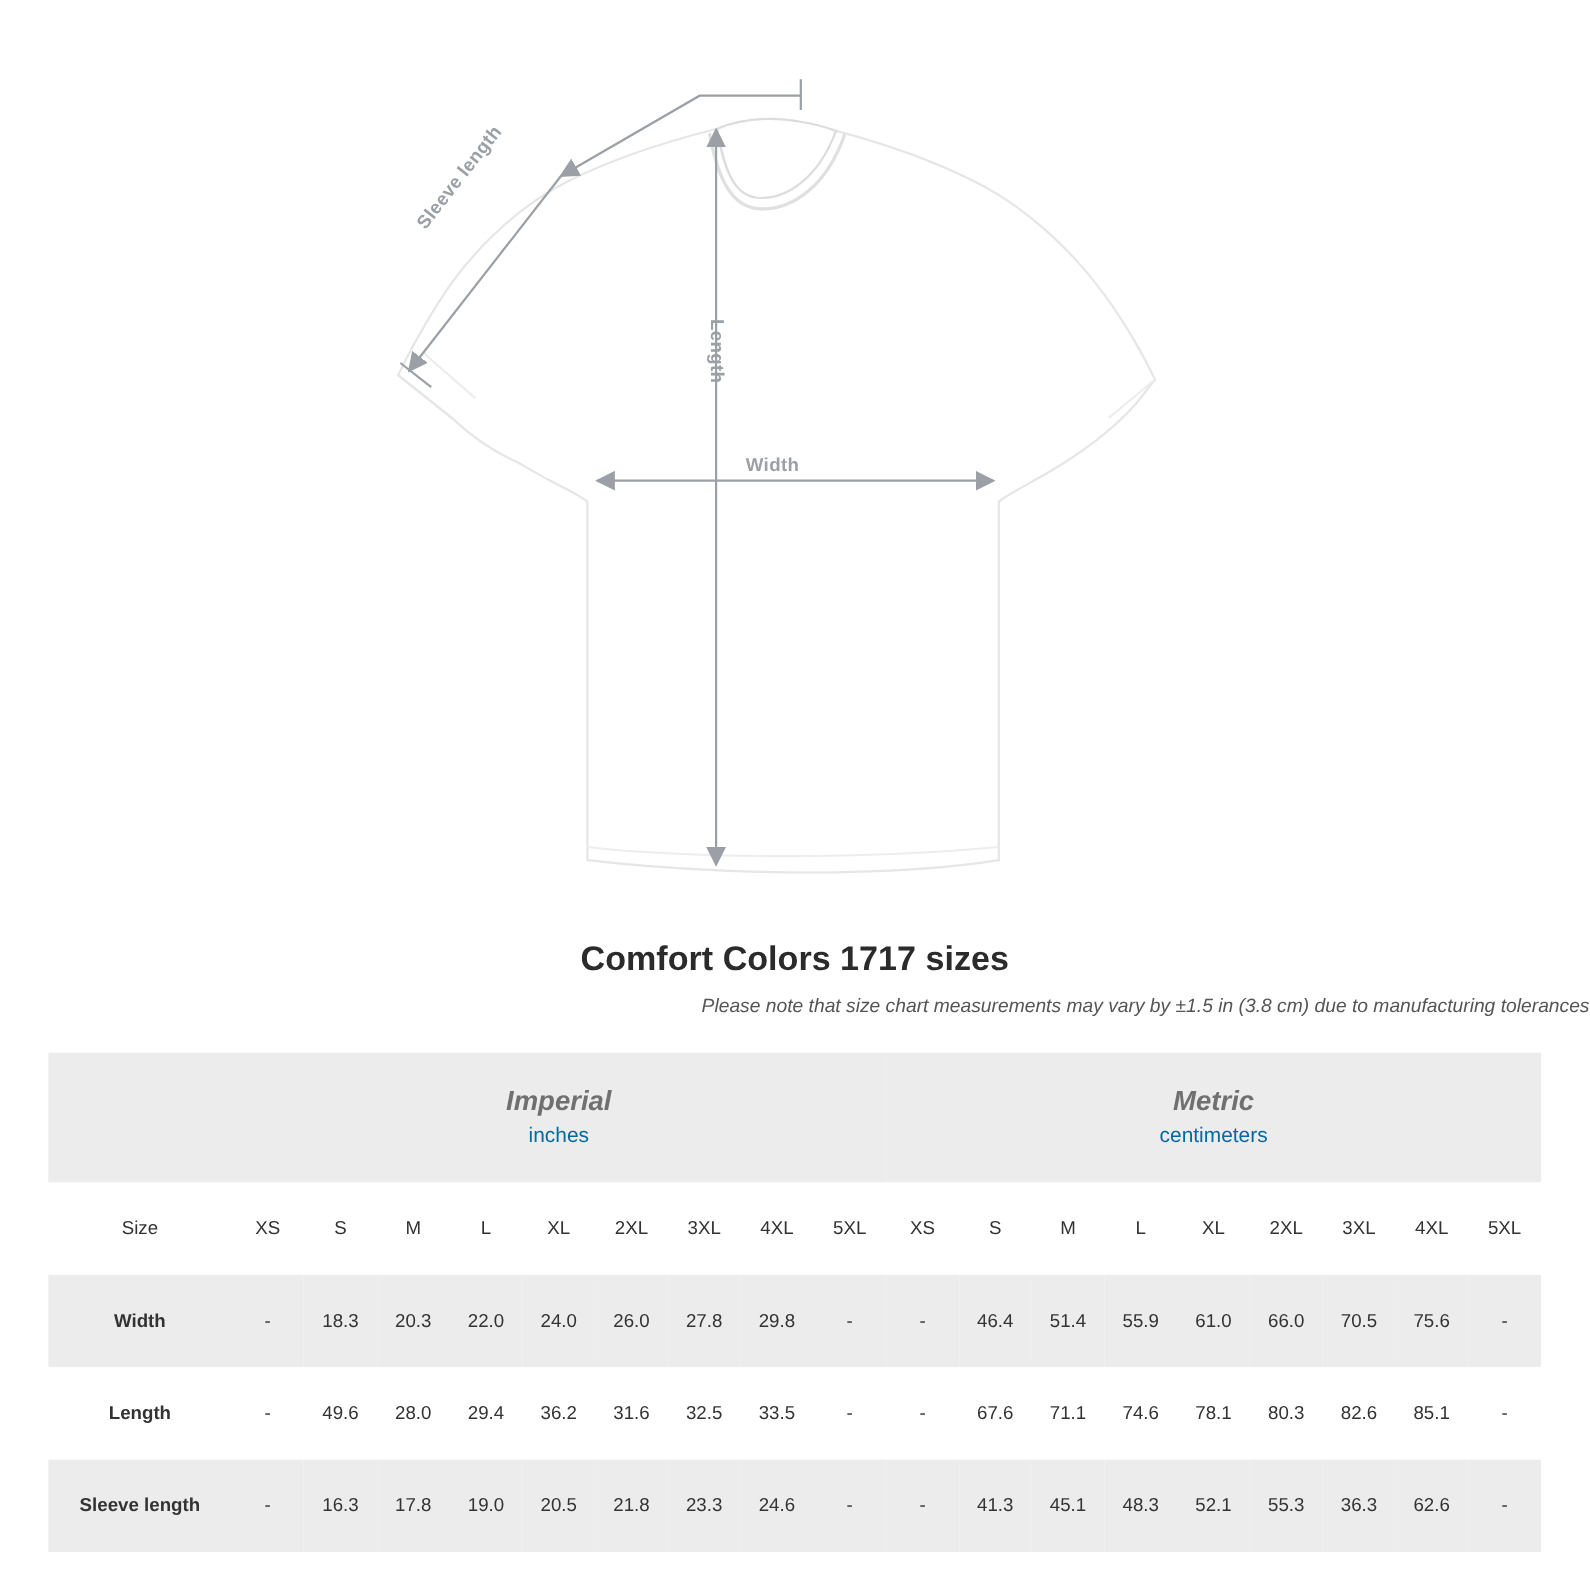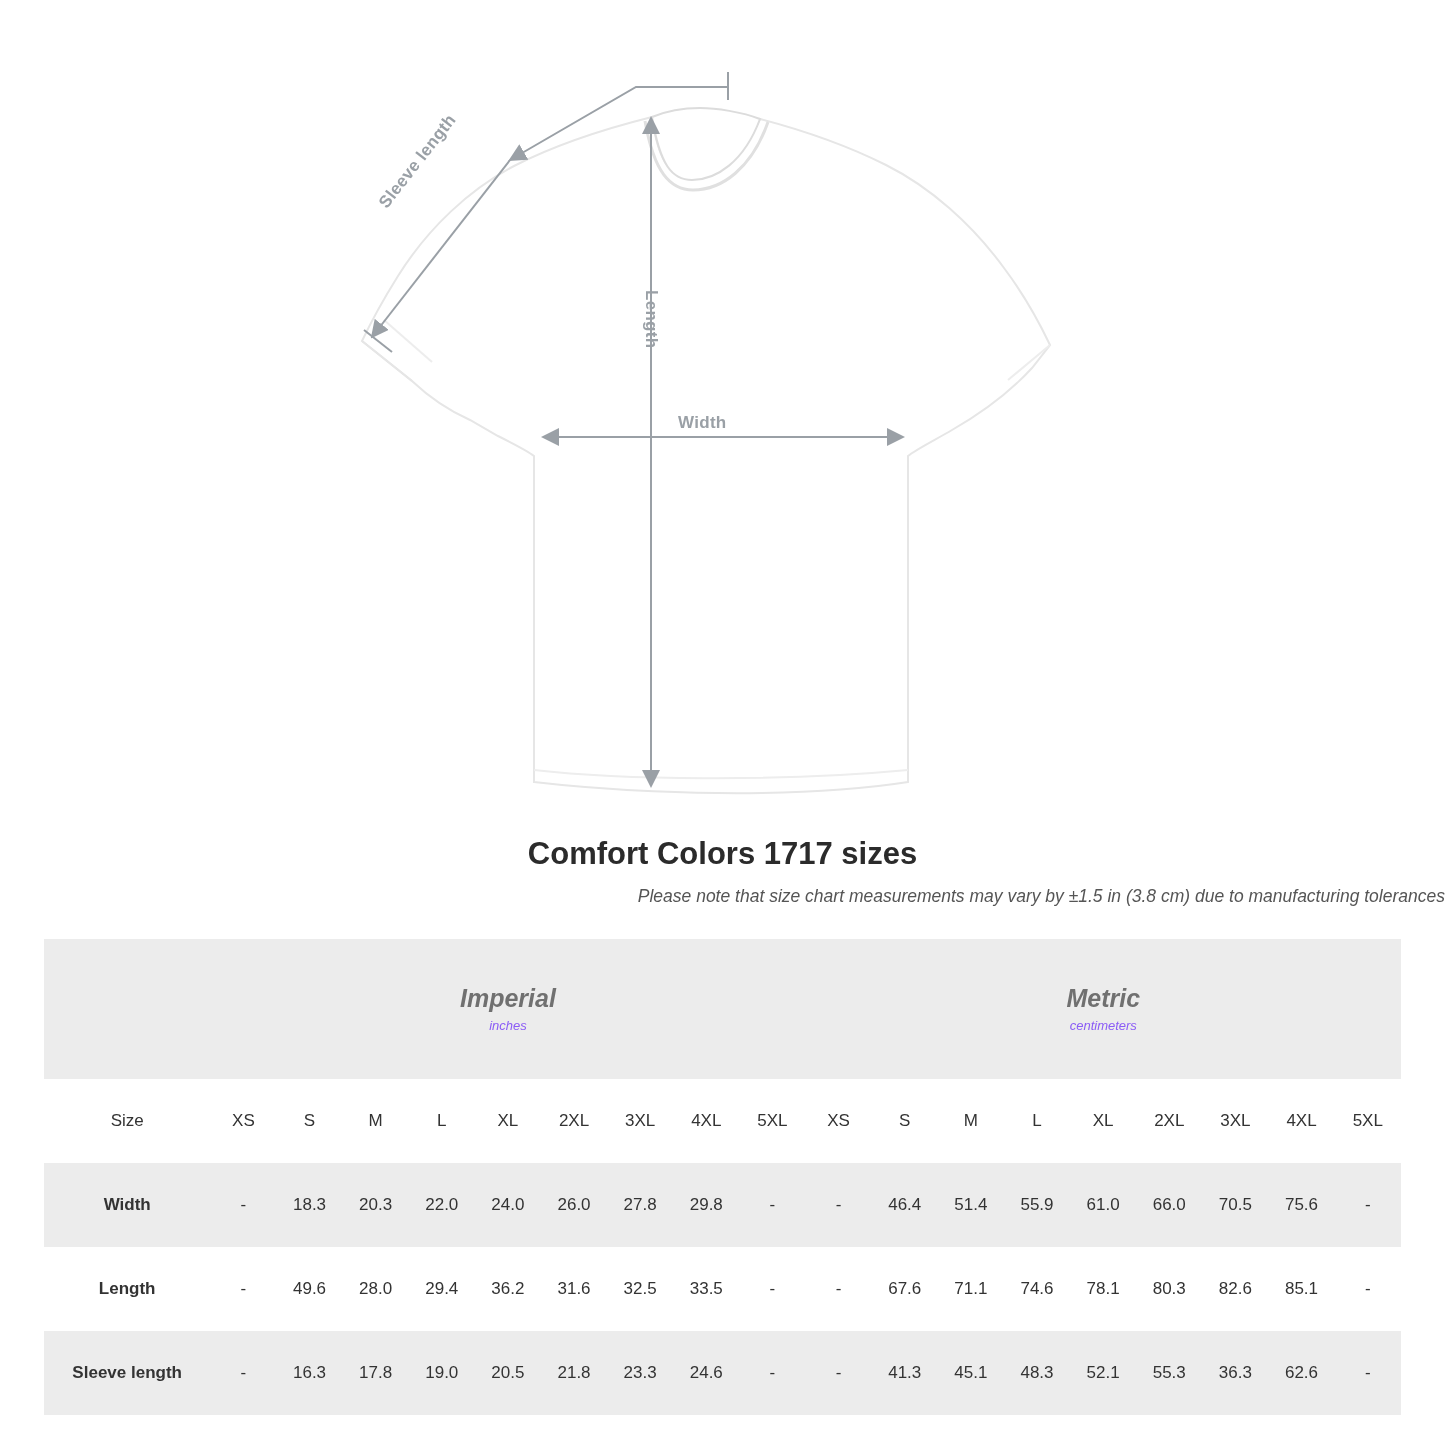--- a/index.html
+++ b/index.html
@@ -55,21 +55,21 @@
     transform-origin: left top;
     white-space: nowrap;
   }
 
   
   .title {
     text-align: center;
     font-size: 31px;
     font-weight: bold;
     color: #2b2b2b;
-    margin: 6px 0 0 0;
+    margin: 24px 0 0 0;
   }
   .subtitle {
     text-align: right;
     font-size: 17.5px;
     font-style: italic;
     color: #555555;
     margin: 14px 0 0 0;
   }
 
   
@@ -84,33 +84,32 @@
   td, th {
     text-align: center;
     vertical-align: middle;
     font-size: 17px;
     color: #333333;
     font-weight: normal;
     padding: 0;
   }
   tr.unit-row td {
     background: #ececec;
-    height: 140px;
+    height: 118px;
   }
   .unit-name {
     font-size: 25px;
     font-style: italic;
     font-weight: bold;
     color: #707070;
     line-height: 1.1;
   }
   .unit-sub {
-    font-size: 13px;
-    font-style: italic;
-    color: #8b5cf6;
+    font-size: 19px;
+    color: #0369a1;
     margin-top: 6px;
   }
   tr.head-row td {
     height: 84px;
     background: #ffffff;
     font-weight: normal;
     font-size: 17px;
     color: #333333;
   }
   tr.data-row td {

